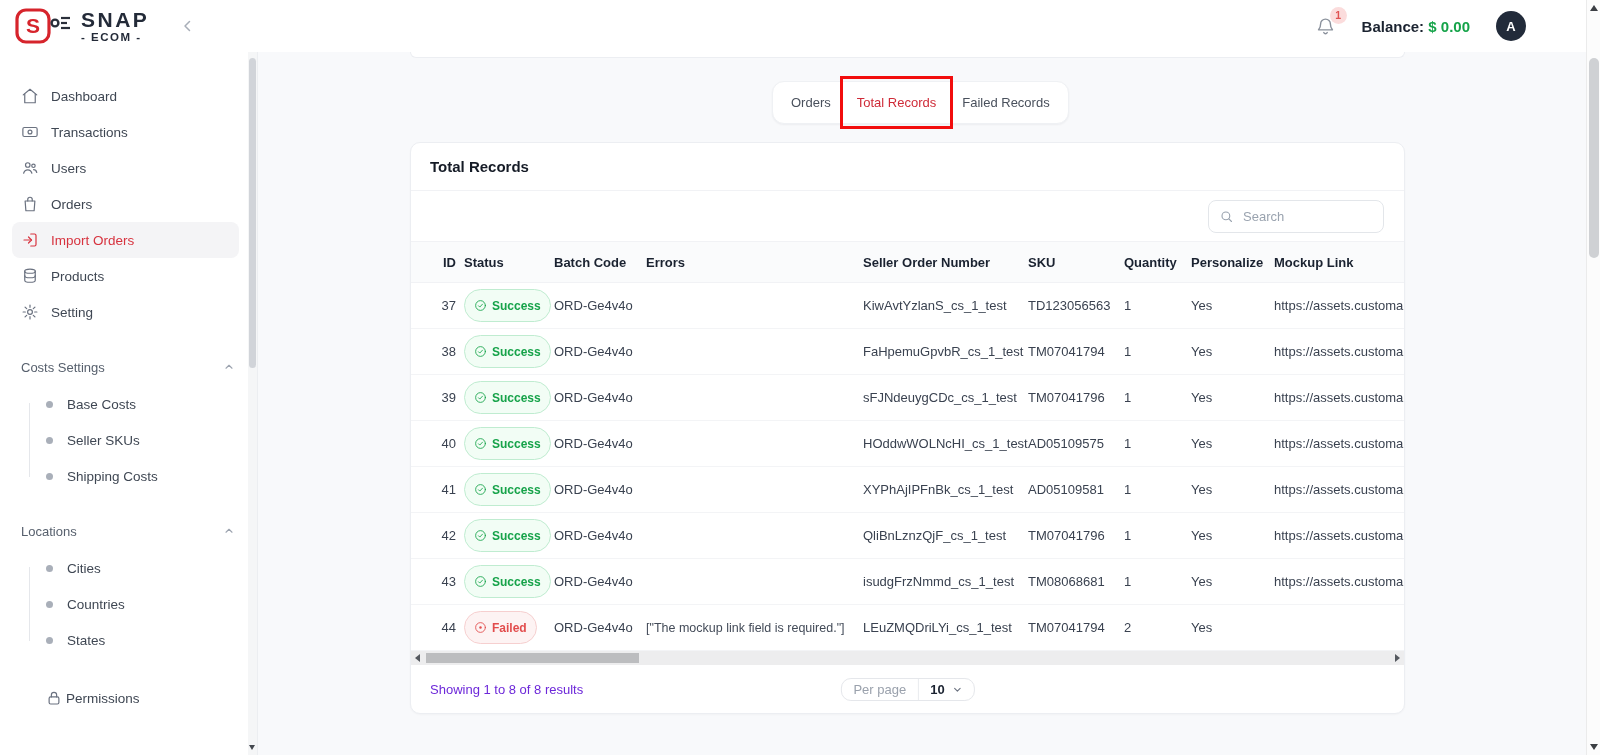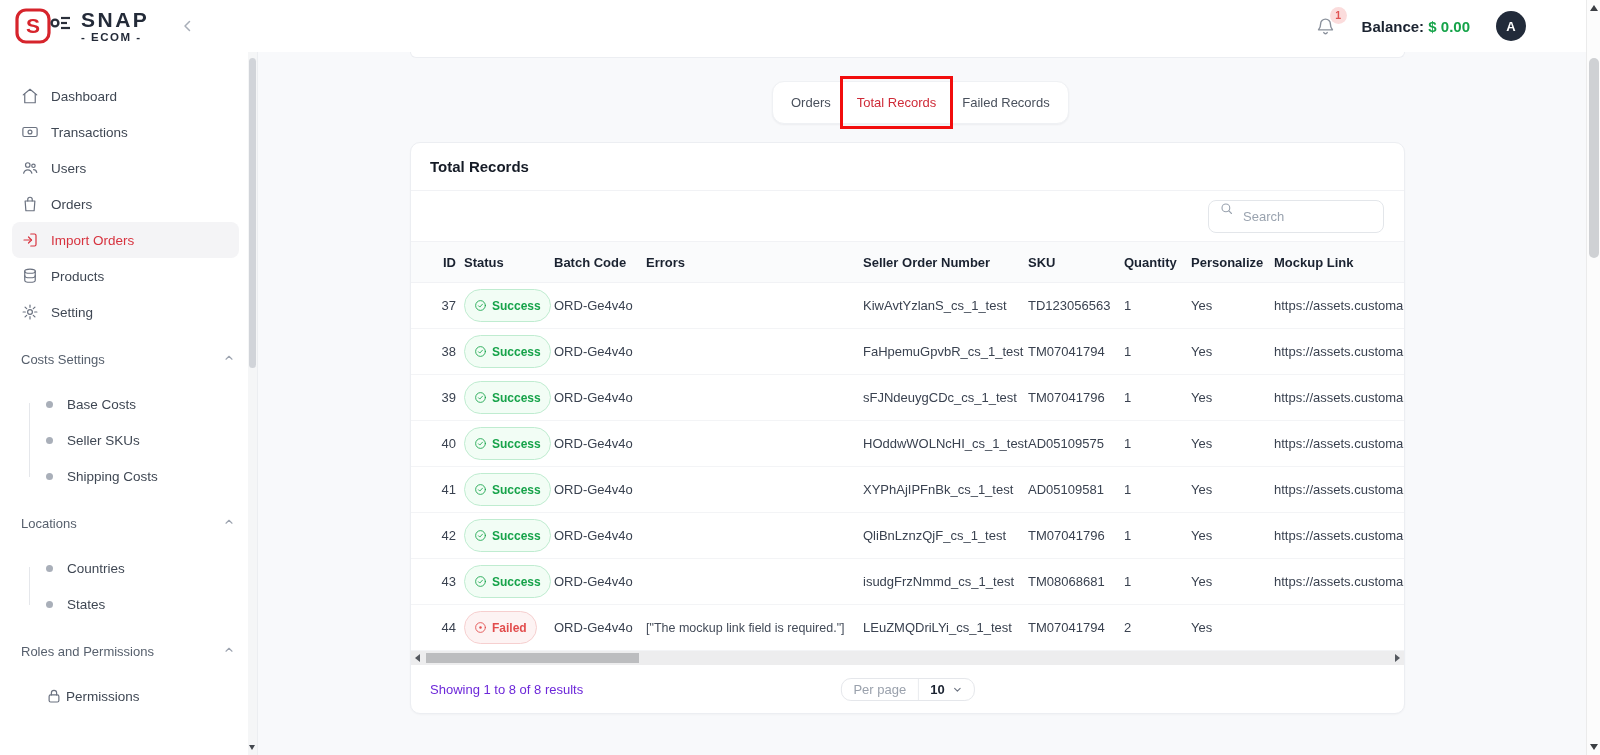--- a/index.html
+++ b/index.html
@@ -44,21 +44,21 @@
     display:flex; align-items:center; gap:12px; height:36px;
     margin:0 18px 0 12px; padding:0 8px 0 9px; border-radius:8px;
     font-size:13.5px; color:#3f4753; cursor:pointer;
   }
   .nav-item.active { background:#f4f4f6; color:#d7333f; }
   .nav-icon { width:18px; height:18px; color:#6b7280; flex:0 0 auto; }
   .nav-item.active .nav-icon { color:#d7333f; }
   .nav-icon svg { width:18px; height:18px; }
   .section { margin-top:22px; }
   .section-title {
-    display:flex; align-items:flex-start; justify-content:space-between;
+    display:flex; align-items:center; justify-content:space-between;
     padding:0 22px 0 21px; height:30px; font-size:13px; color:#57606d; cursor:pointer;
   }
   .chev { width:12px; height:12px; color:#9ca3af; }
   .sub-list { position:relative; margin-top:4px; }
   .sub-list::before { content:''; position:absolute; left:29px; top:17px; bottom:17px; width:1px; background:#e5e7eb; }
   .sub-list.no-rail::before { display:none; }
   .sub-item {
     display:flex; align-items:center; gap:14px; height:36px; padding-left:26px;
     font-size:13.5px; color:#3f4753; cursor:pointer; position:relative;margin-left:20px;
   }
@@ -96,21 +96,21 @@
   .card {
     position:absolute; left:152px; top:90px; width:995px; background:#fff;
     border:1px solid #eceef2; border-radius:10px; box-shadow:0 1px 2px rgba(16,24,40,.03); overflow:hidden;
   }
   .card-header {
     height:48px; display:flex; align-items:center; padding:0 19px;
     border-bottom:1px solid #f1f2f5; font-size:15px; font-weight:700; color:#151b26;
   }
   .toolbar { height:50px; display:flex; align-items:center; justify-content:flex-end; padding:0 20px; }
   .search-box {
-    display:flex; width:176px; height:33px; gap:7px;
+    display:flex; align-items:center; width:176px; height:33px; gap:7px;
     border:1px solid #e3e6ea; border-radius:8px; padding:0 10px; background:#fff;
   }
   .search-box svg { width:15px; height:15px; color:#9aa3af; flex:0 0 auto; }
   .search-input { border:none; outline:none; flex:1; min-width:0; font-size:13px; color:#374151; font-family:inherit; background:transparent; }
   .search-input::placeholder { color:#9aa3af; }
 
   table { width:100%; border-collapse:collapse; table-layout:fixed; }
   thead th {
     background:#fafbfc; border-top:1px solid #f1f2f5; border-bottom:1px solid #f1f2f5;
     height:41px; font-size:13px; font-weight:700; color:#1a2230; text-align:left;
@@ -297,37 +297,33 @@
       <span class="section-title-text">Locations</span>
       <span class="chev">
         <svg viewBox="0 0 24 24" fill="none" stroke="currentColor" stroke-width="2.2" stroke-linecap="round" stroke-linejoin="round">
               <path d="m6 14.5 6-6 6 6"></path>
             </svg>
       </span>
     </div>
     <div class="sub-list">
           <div class="sub-item">
     <span class="sub-bullet"></span>
+    <span class="sub-label">Cities</span>
+  </div>
+          <div class="sub-item">
+    <span class="sub-bullet"></span>
     <span class="sub-label">Countries</span>
   </div>
           <div class="sub-item">
     <span class="sub-bullet"></span>
     <span class="sub-label">States</span>
   </div>
         </div>
   </div>
       <div class="section">
-    <div class="section-title">
-      <span class="section-title-text">Roles and Permissions</span>
-      <span class="chev">
-        <svg viewBox="0 0 24 24" fill="none" stroke="currentColor" stroke-width="2.2" stroke-linecap="round" stroke-linejoin="round">
-              <path d="m6 14.5 6-6 6 6"></path>
-            </svg>
-      </span>
-    </div>
     <div class="sub-list no-rail">
           <div class="sub-item with-icon">
     <span class="nav-icon">
               <svg viewBox="0 0 24 24" fill="none" stroke="currentColor" stroke-width="1.6" stroke-linecap="round" stroke-linejoin="round">
                 <rect x="5.5" y="10.5" width="13" height="9.5" rx="2"></rect>
                 <path d="M8.5 10.5V8a3.5 3.5 0 0 1 7 0v2.5"></path>
               </svg>
             </span>
     <span class="sub-label">Permissions</span>
   </div>

